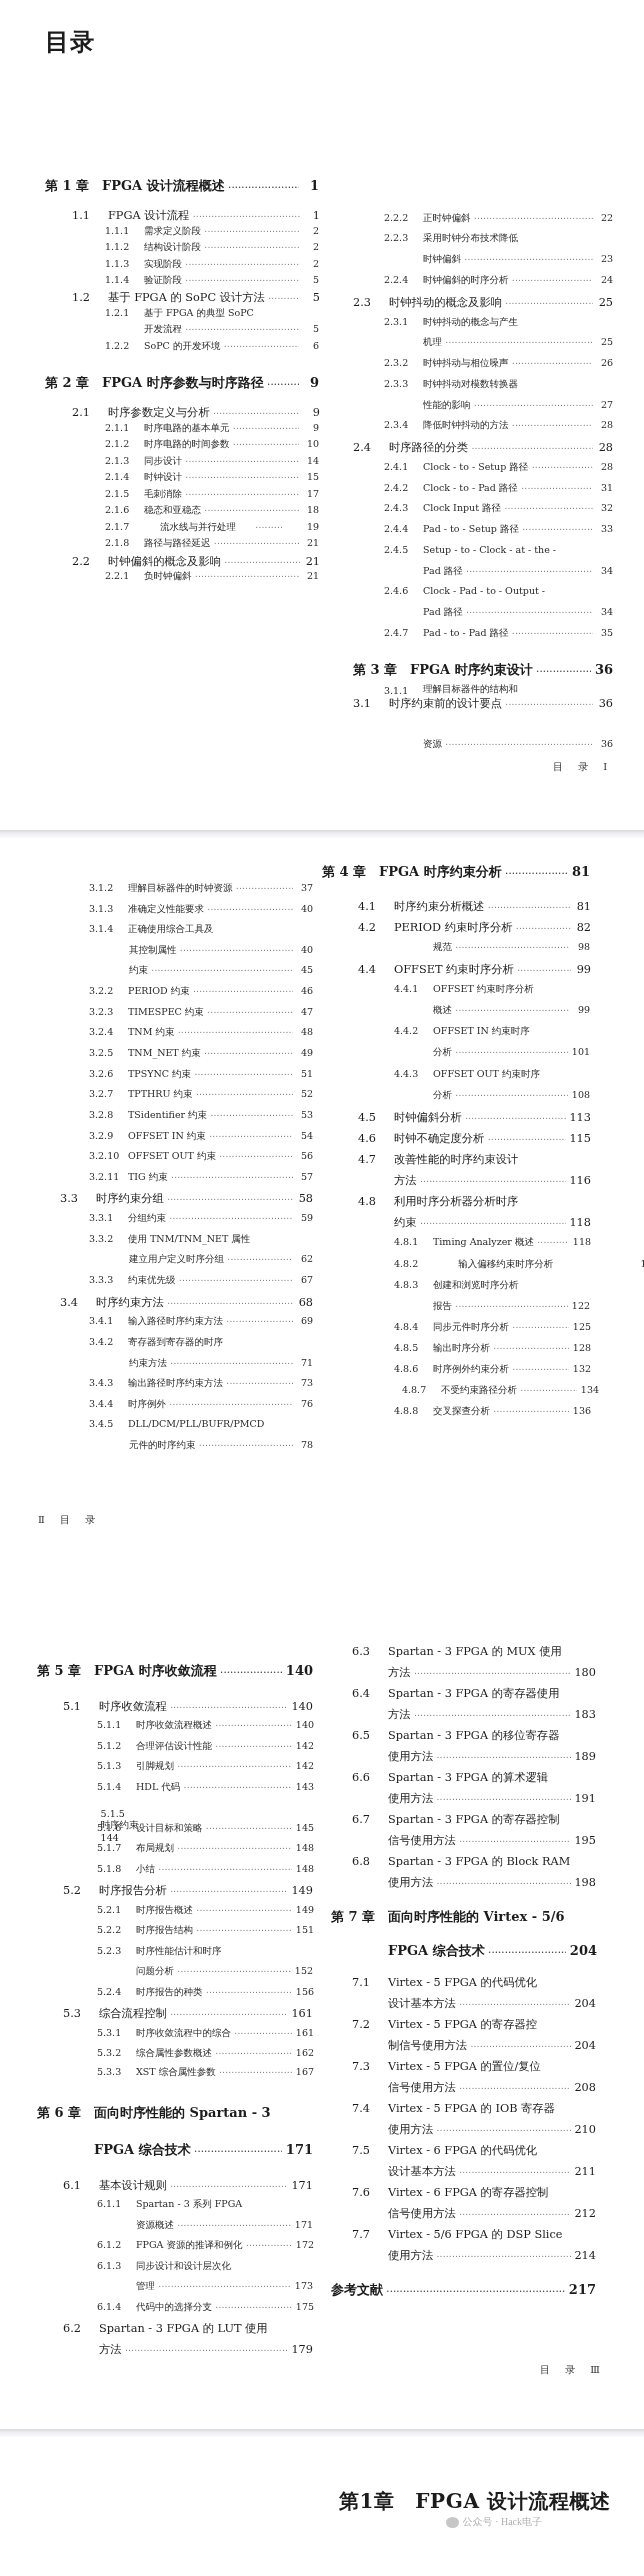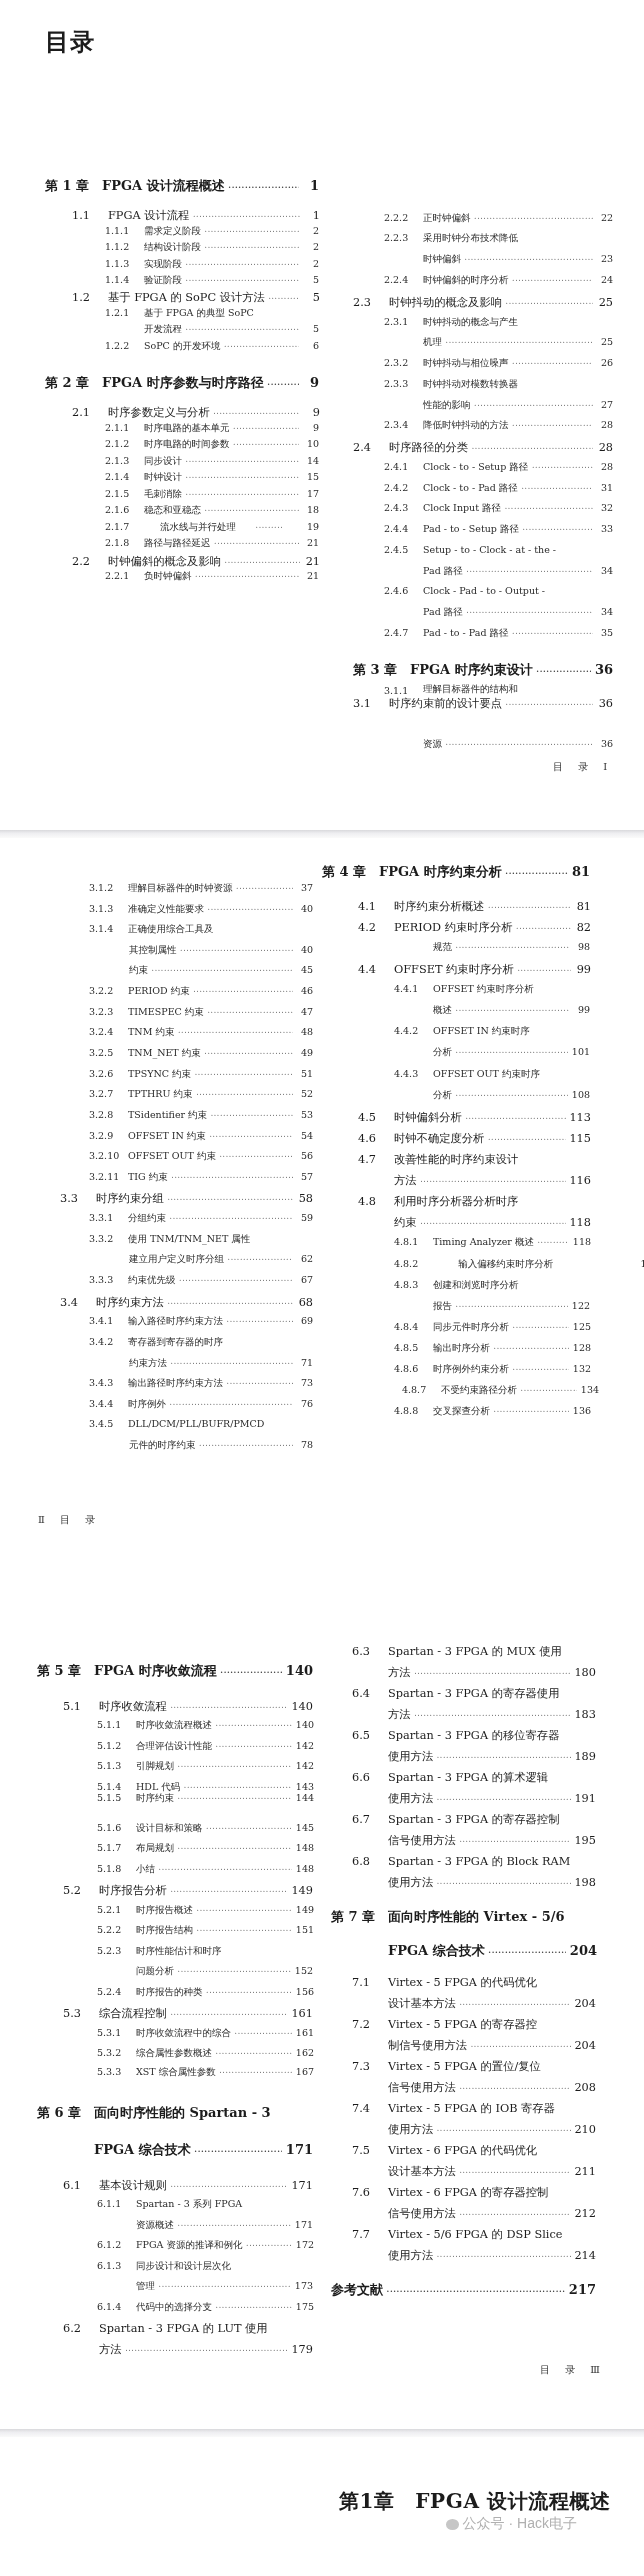--- a/index.html
+++ b/index.html
@@ -16,21 +16,21 @@
   .row .dots::before { content: "································································································"; }
   .row .pg { display: inline-block; text-align: right; min-width: 16.7px; }
   .chap { font-size: 13px; font-weight: bold; }
   .chap .num { width: 57px; }
   .sec { font-size: 11.3px; }
   .sec .num { width: 36px; }
   .sub { font-size: 9.5px; color: #2a2a2a; }
   .sub .num { width: 39px; }
   .cont { font-size: 9.5px; color: #2a2a2a; }
   .footer { position: absolute; font-size: 10px; color: #333; letter-spacing: 6px; }
-  .watermark { position: absolute; font-family: Liberation Sans, sans-serif; font-size: 14px; color: #b0b0b0; }
+  .watermark { position: absolute; font-family: Liberation Serif, serif; font-size: 10px; color: #b0b0b0; }
   .wm-icon { display: inline-block; width: 13px; height: 10.7px; border-radius: 50%; background: #c6c6c6; margin-right: 3.6px; vertical-align: middle; }
 </style>
 </head>
 <body>
 
 <div class="page" style="top:0;height:830px;">
   <div class="title" style="left:45px;top:26px;">目录</div>
   <div id="p1-left">
       <div class="row chap" style="left: 45px; top: 177px; width: 274px;">
         <span class="num">第 1 章</span>
@@ -631,21 +631,21 @@
         <span class="txt">引脚规划</span>
         <span class="dots"></span>
         <span class="pg">142</span>
       </div>
       <div class="row sub" style="left: 97px; top: 167px; width: 217px;">
         <span class="num">5.1.4</span>
         <span class="txt">HDL 代码</span>
         <span class="dots"></span>
         <span class="pg">143</span>
       </div>
-      <div class="row sub" style="left: 97px; top: 178px; width: 217px;">
+      <div class="row sub" style="left: 97px; top: 194px; width: 217px; flex-direction: column;">
         <span class="num">5.1.5</span>
         <span class="txt">时序约束</span>
         <span class="dots"></span>
         <span class="pg">144</span>
       </div>
       <div class="row sub" style="left: 97px; top: 208px; width: 217px;">
         <span class="num">5.1.6</span>
         <span class="txt">设计目标和策略</span>
         <span class="dots"></span>
         <span class="pg">145</span>

